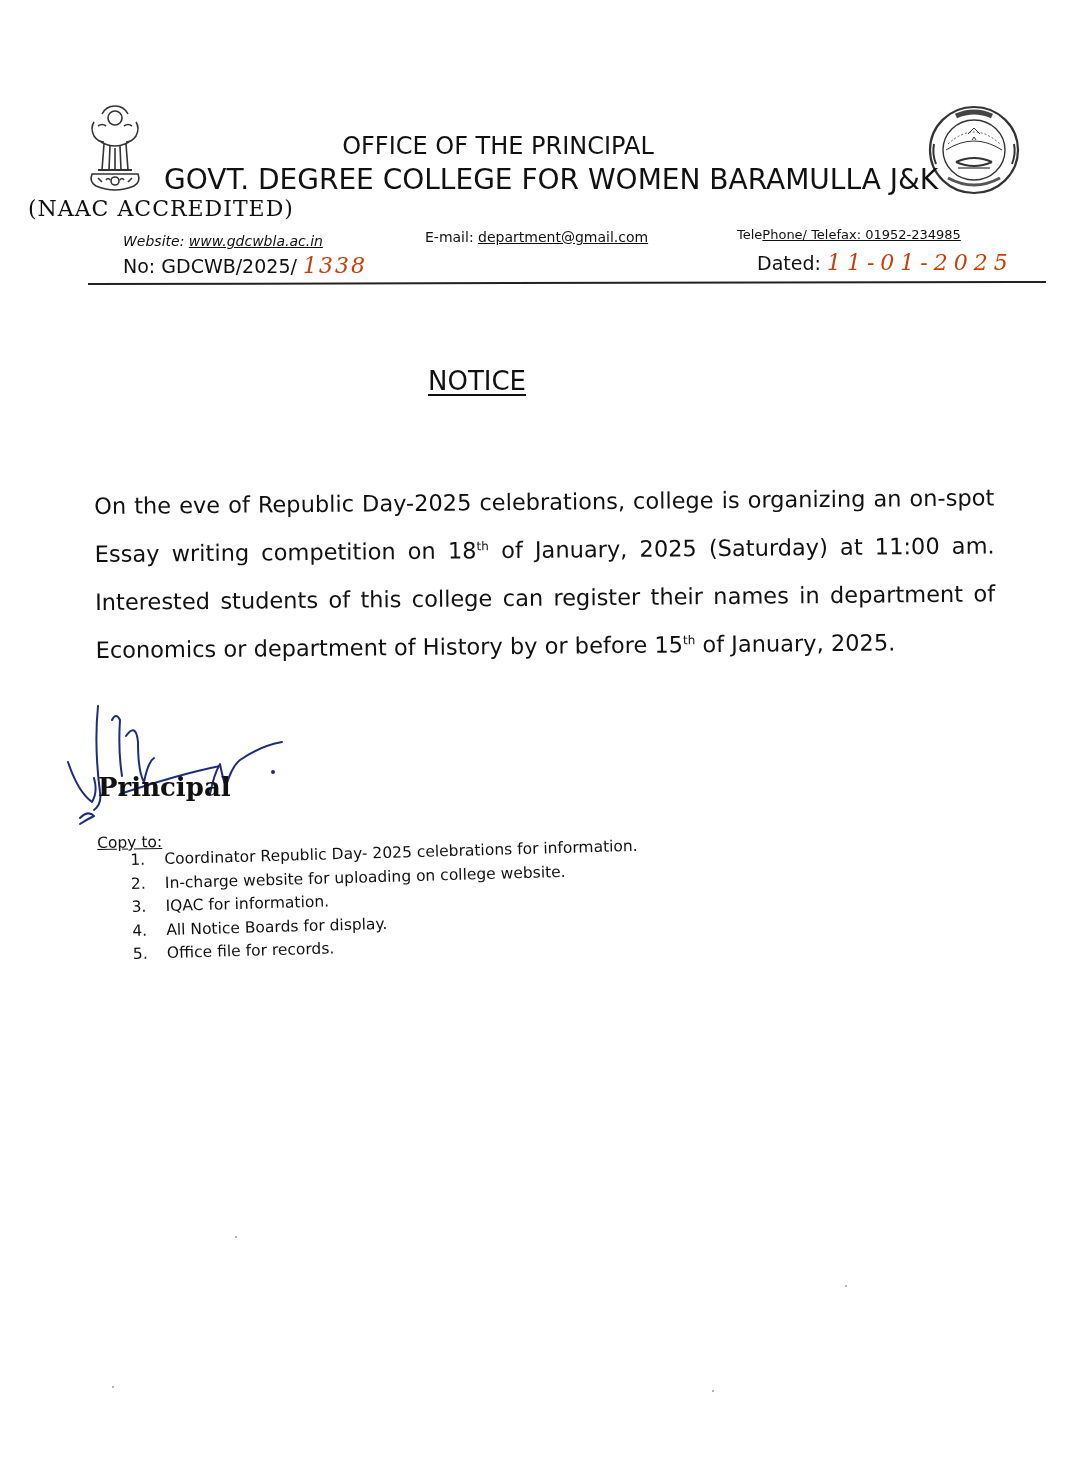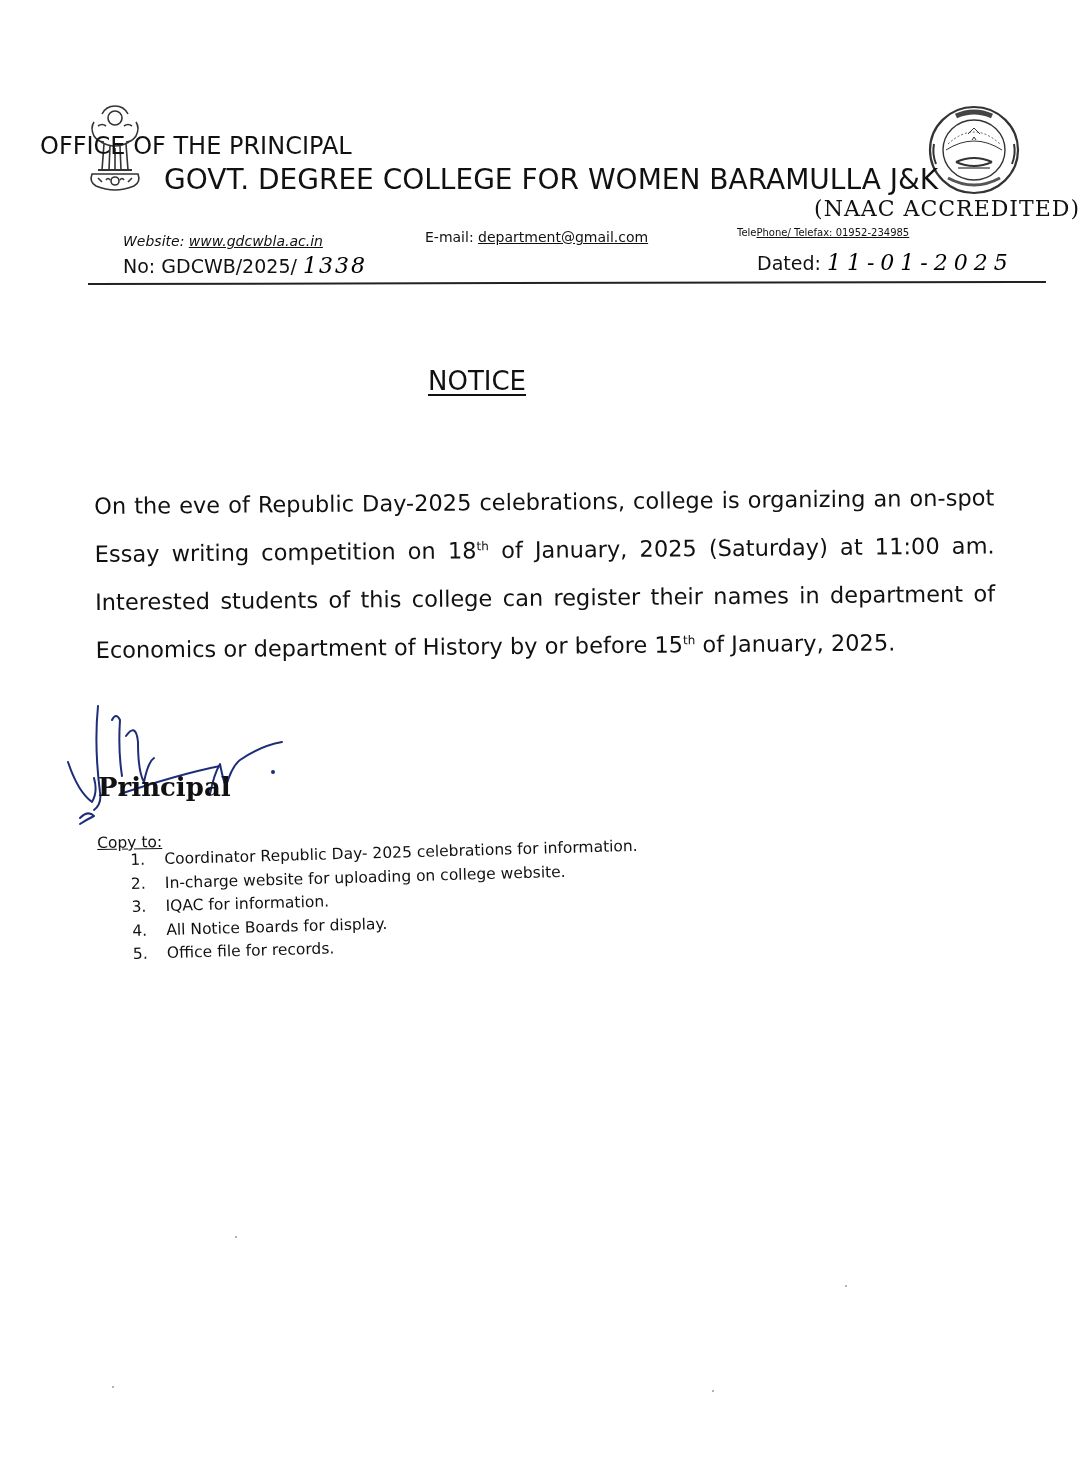--- a/index.html
+++ b/index.html
@@ -19,58 +19,59 @@
 
     
     .emblem {
       left: 84px; top: 104px; width: 62px; height: 92px;
     }
     .seal {
       left: 926px; top: 104px; width: 96px; height: 92px;
     }
     .office-line {
       left: 0; width: 980px; top: 132px;
+      text-align: center;
       font-size: 24px;
       letter-spacing: 0px;
-      padding-left: 40px;
+      padding-left: 16px;
       box-sizing: border-box;
     }
     .college-line {
       left: 164px; top: 163px;
       font-size: 28px;
       white-space: nowrap;
     }
     .naac-line {
       left: 0; width: 1080px; top: 196px;
-      text-align: right;
+      text-align: left;
       font-family: "DejaVu Serif", serif;
       font-size: 22px;
       padding-left: 28px;
       box-sizing: border-box;
       letter-spacing: 1px;
     }
     .contact {
       font-size: 14px;
       top: 231px;
       white-space: nowrap;
     }
     .contact .link { text-decoration: underline; }
     .website { left: 123px; top: 233px; font-style: italic; }
     .email { left: 425px; top: 229px; }
-    .phone { left: 737px; top: 227px; font-size: 10px; }
+    .phone { left: 737px; top: 227px; font-size: 13px; }
     .ref-no {
       left: 123px; top: 253px; font-size: 19px; white-space: nowrap;
     }
     .dated {
       left: 757px; top: 250px; font-size: 19px; white-space: nowrap;
     }
     .hand {
       font-family: "DejaVu Serif", serif;
       font-style: italic;
-      color: #000000;
+      color: #c2410c;
       font-size: 22px;
       letter-spacing: 2px;
     }
     .rule {
       left: 88px; top: 283px; width: 958px; height: 0;
       border-top: 2px solid #222;
       transform: rotate(-0.12deg);
       transform-origin: left center;
     }
 

